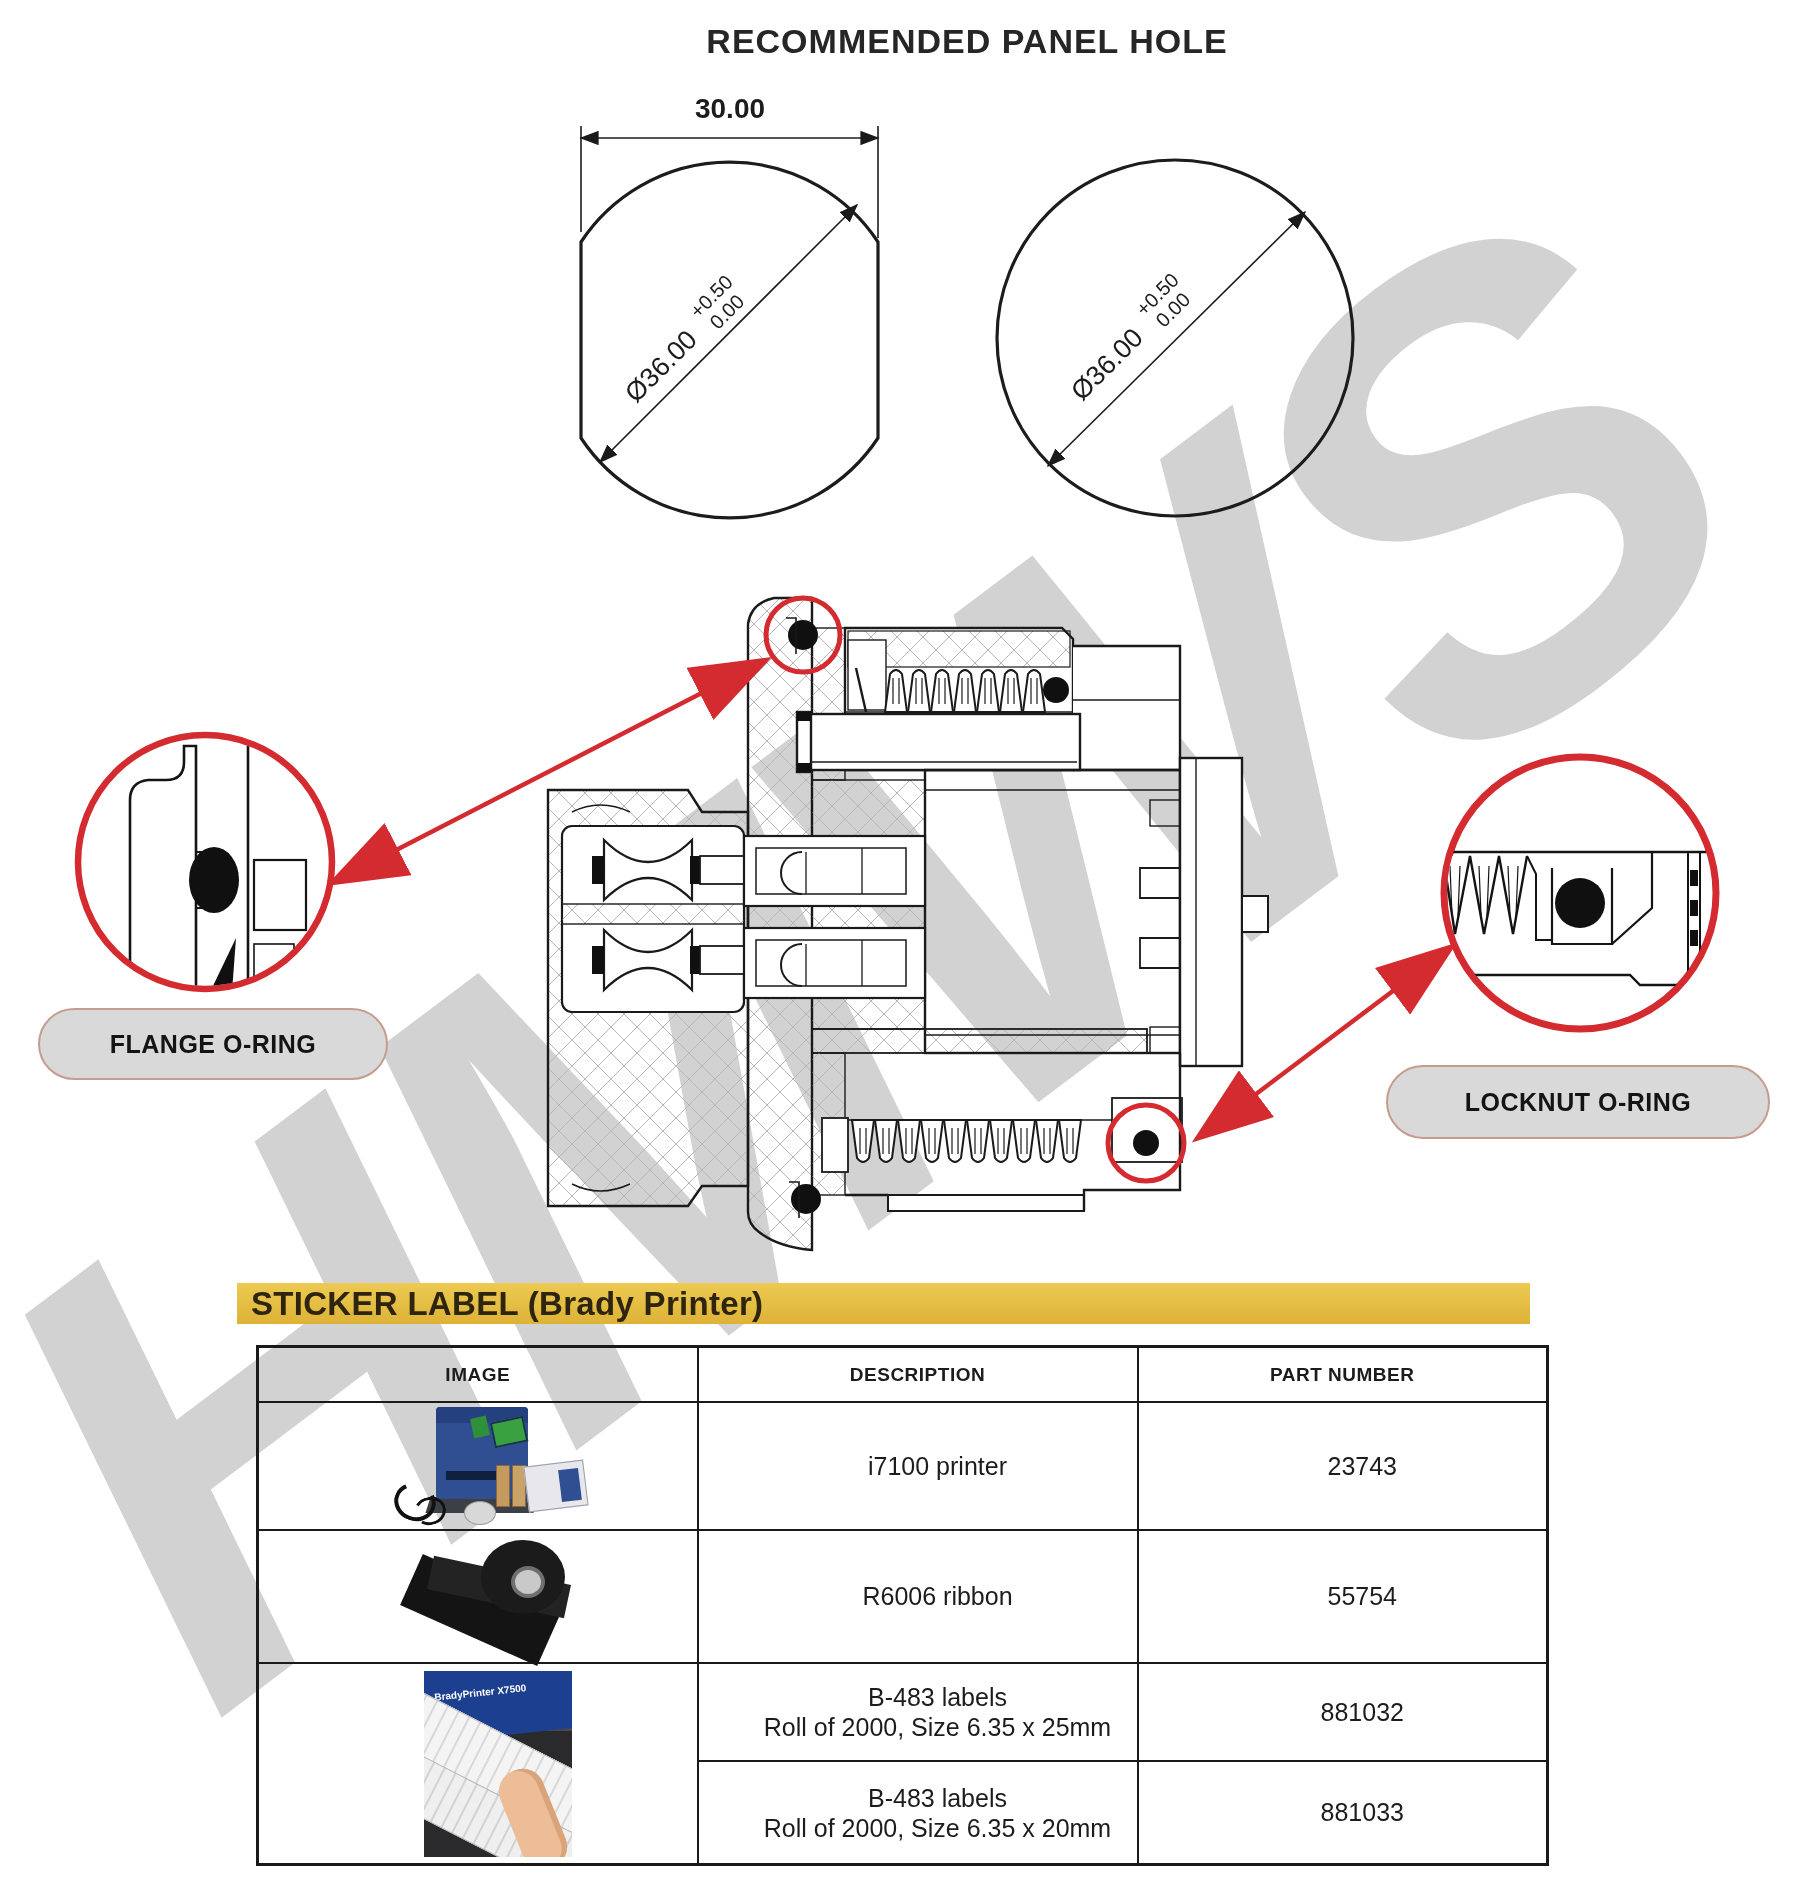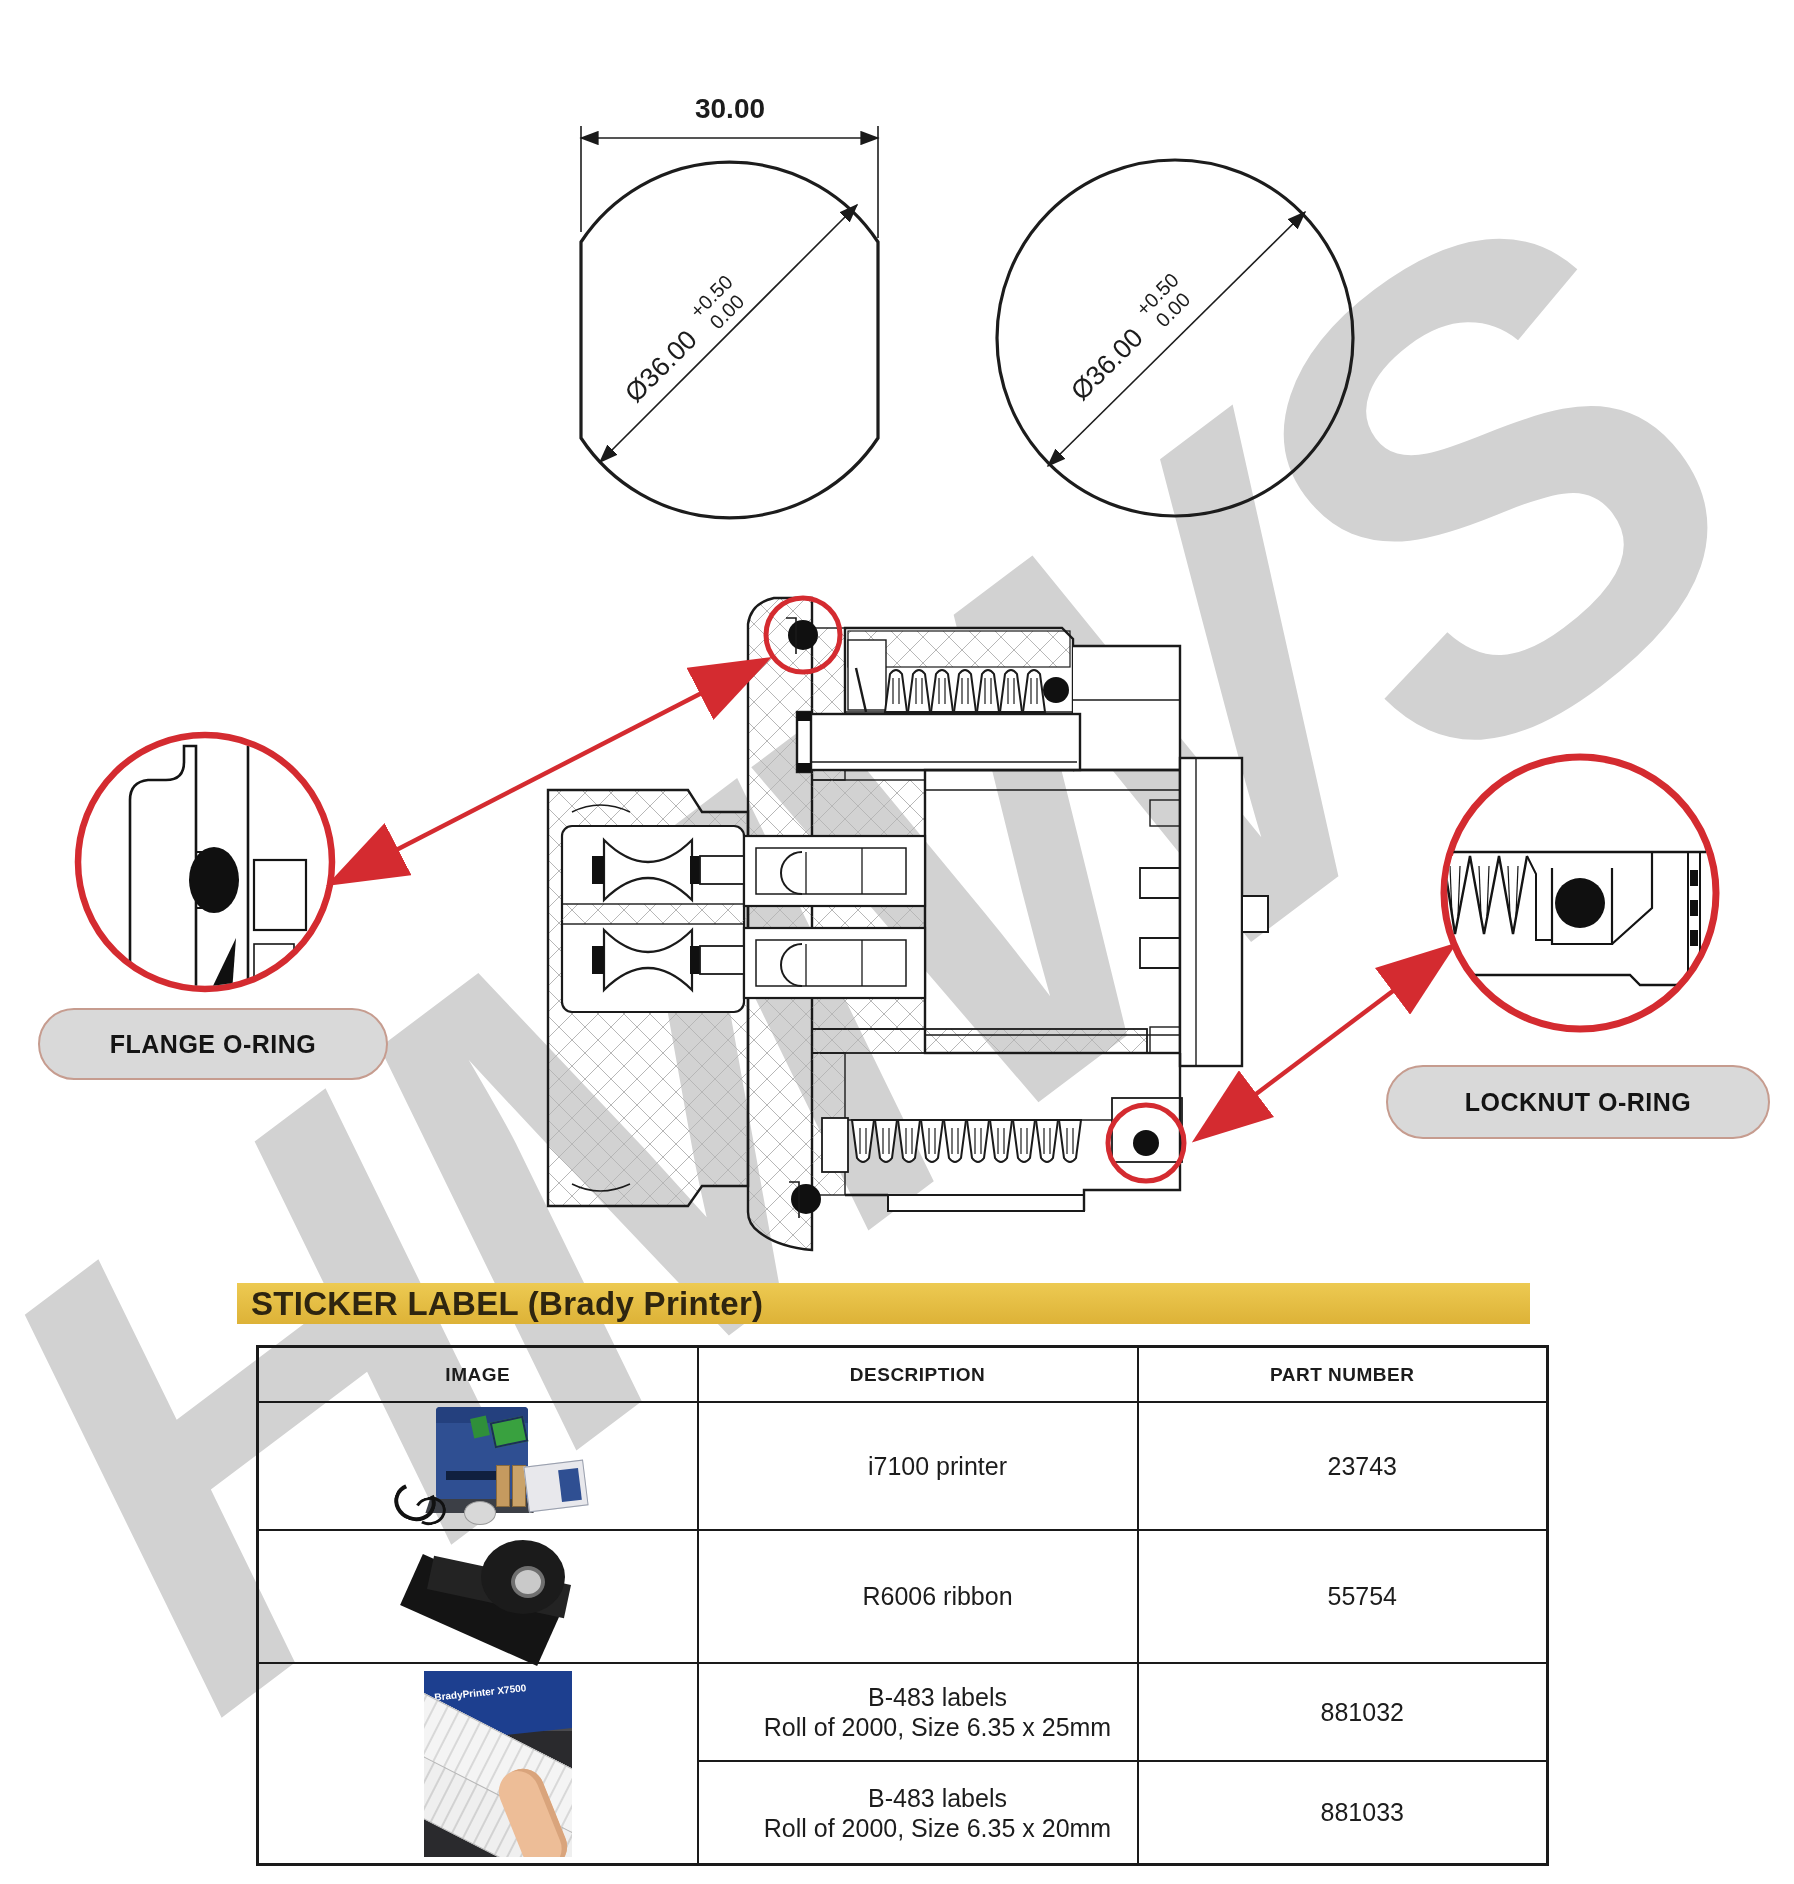--- a/index.html
+++ b/index.html
@@ -92,20 +92,21 @@
      repeating-linear-gradient(90deg,#efefef 0 10px,#d2d2d2 10px 12px);transform:rotate(27deg);border:1px solid #b5b5b5;}
   .lb-finger{position:absolute;left:86px;top:96px;width:46px;height:104px;background:#edbd97;border-radius:22px;transform:rotate(-22deg);box-shadow:inset -6px 0 0 #d9a47c;}
 </style>
 </head>
 <body>
 
 <div id="page">
 
   <div id="watermark">HMWS</div>
 
+  <div id="page-title">RECOMMENDED PANEL HOLE</div>
 
   <svg id="drawing-svg" width="1794" height="1884" viewBox="0 0 1794 1884">
     <defs>
       <pattern id="xh" width="26" height="26" patternUnits="userSpaceOnUse">
         <path d="M0 26 L26 0 M0 0 L26 26" stroke="#b7b7b7" stroke-width="1" fill="none"></path>
       </pattern>
       <marker id="dimA" markerWidth="12" markerHeight="9" refX="11" refY="4.5" orient="auto-start-reverse">
         <path d="M0 0 L12 4.5 L0 9 Z" fill="#1a1a1a"></path>
       </marker>
       <marker id="redA" markerWidth="18" markerHeight="13" refX="16" refY="6.5" orient="auto-start-reverse">

